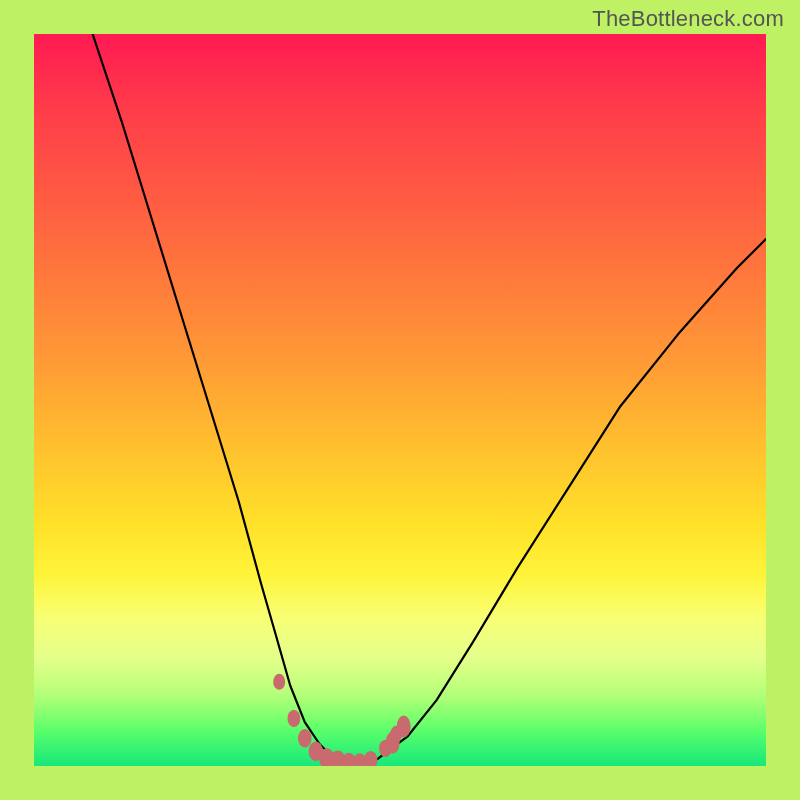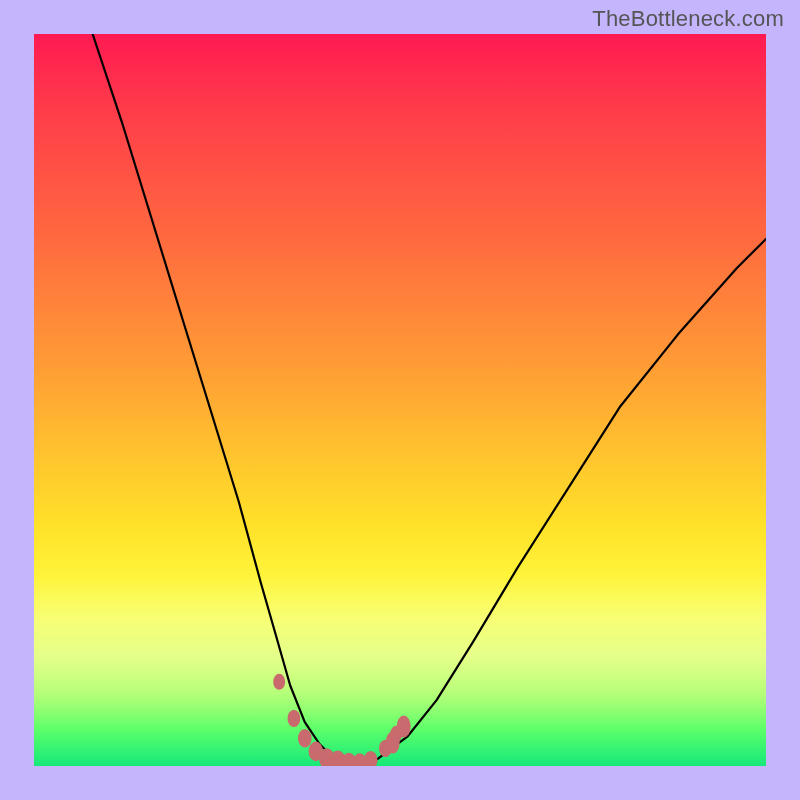--- a/index.html
+++ b/index.html
@@ -7,21 +7,21 @@
     padding: 0;
     width: 800px;
     height: 800px;
     overflow: hidden;
     background: #000;
     font-family: Arial, Helvetica, sans-serif;
   }
   .frame {
     position: absolute;
     inset: 0;
-    background: #c4b5fd;
+    background: #bef264;
   }
   .plot-area {
     position: absolute;
     left: 34px;
     top: 34px;
     width: 732px;
     height: 732px;
     overflow: hidden;
   }
   .gradient {

